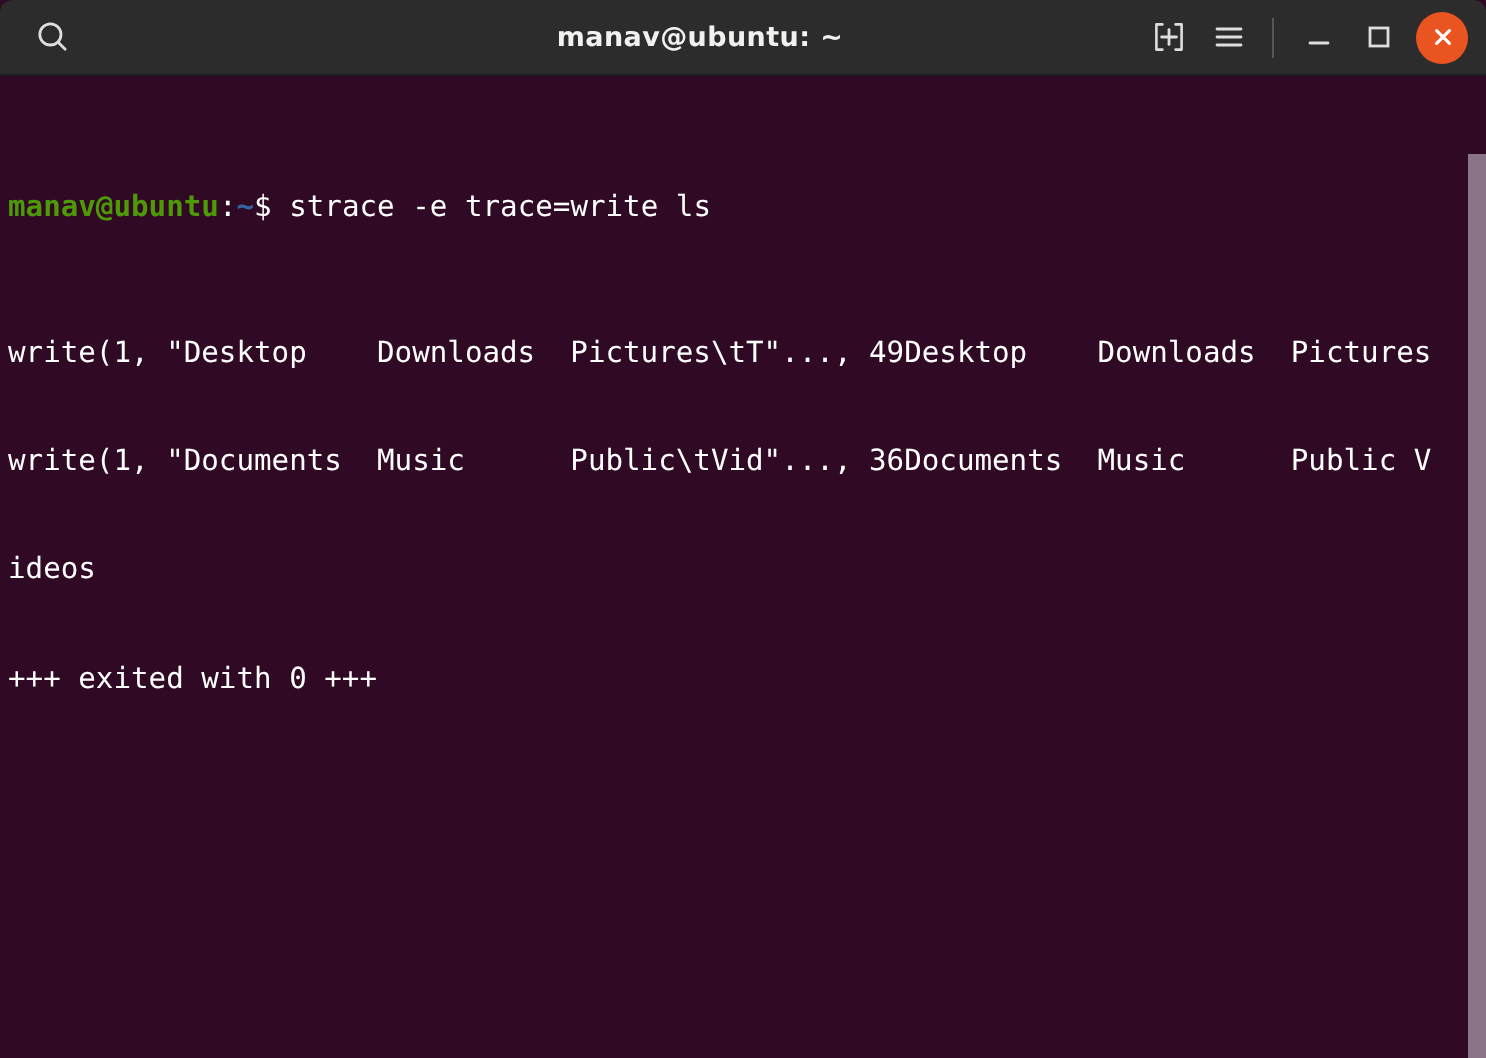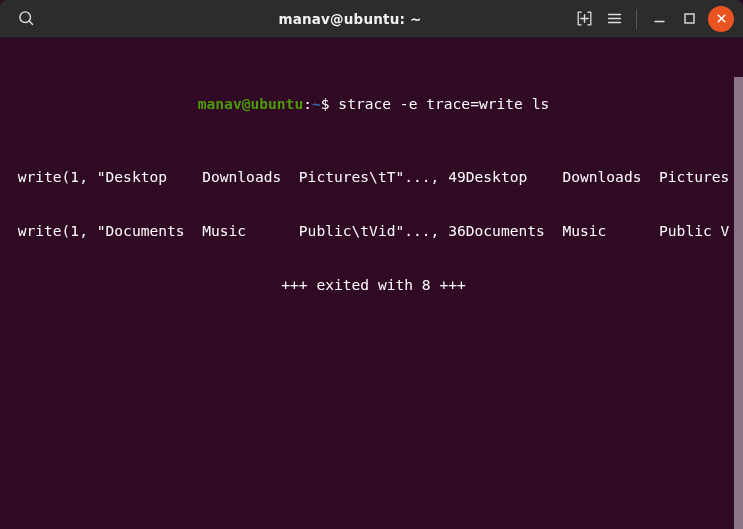--- a/index.html
+++ b/index.html
@@ -83,21 +83,20 @@
   }
 
   
   #terminal {
     position: relative;
     height: 491px;
     background: #300a24;
     padding: 3px 0 0 2px;
     box-sizing: border-box;
     overflow: hidden;
-    text-align: center;
   }
   #screen {
     font-family: "DejaVu Sans Mono", monospace;
     font-size: 14.6px;
     line-height: 18.1px;
     color: #ffffff;
     white-space: pre;
     letter-spacing: 0px;
     padding-left: 2px;
   }
@@ -185,21 +184,22 @@
     </div>
   </div>
 
   <div id="terminal">
     <div id="screen">
 
       <div class="line"><span class="c-green">manav@ubuntu</span><span class="c-white">:</span><span class="c-blue">~</span><span class="c-white">$</span><span class="c-white"> strace -e trace=write ls</span></div>
 
       <div class="line">write(1, "Desktop    Downloads  Pictures\tT"..., 49Desktop    Downloads  Pictures</div>
       <div class="line">write(1, "Documents  Music      Public\tVid"..., 36Documents  Music      Public V</div>
-      <div class="line">+++ exited with 8 +++</div>
+      <div class="line">ideos</div>
+      <div class="line">+++ exited with 0 +++</div>
 
       
 
     </div>
 
     <div id="scrollbar">
       <div id="scroll-thumb"></div>
     </div>
   </div>
 

